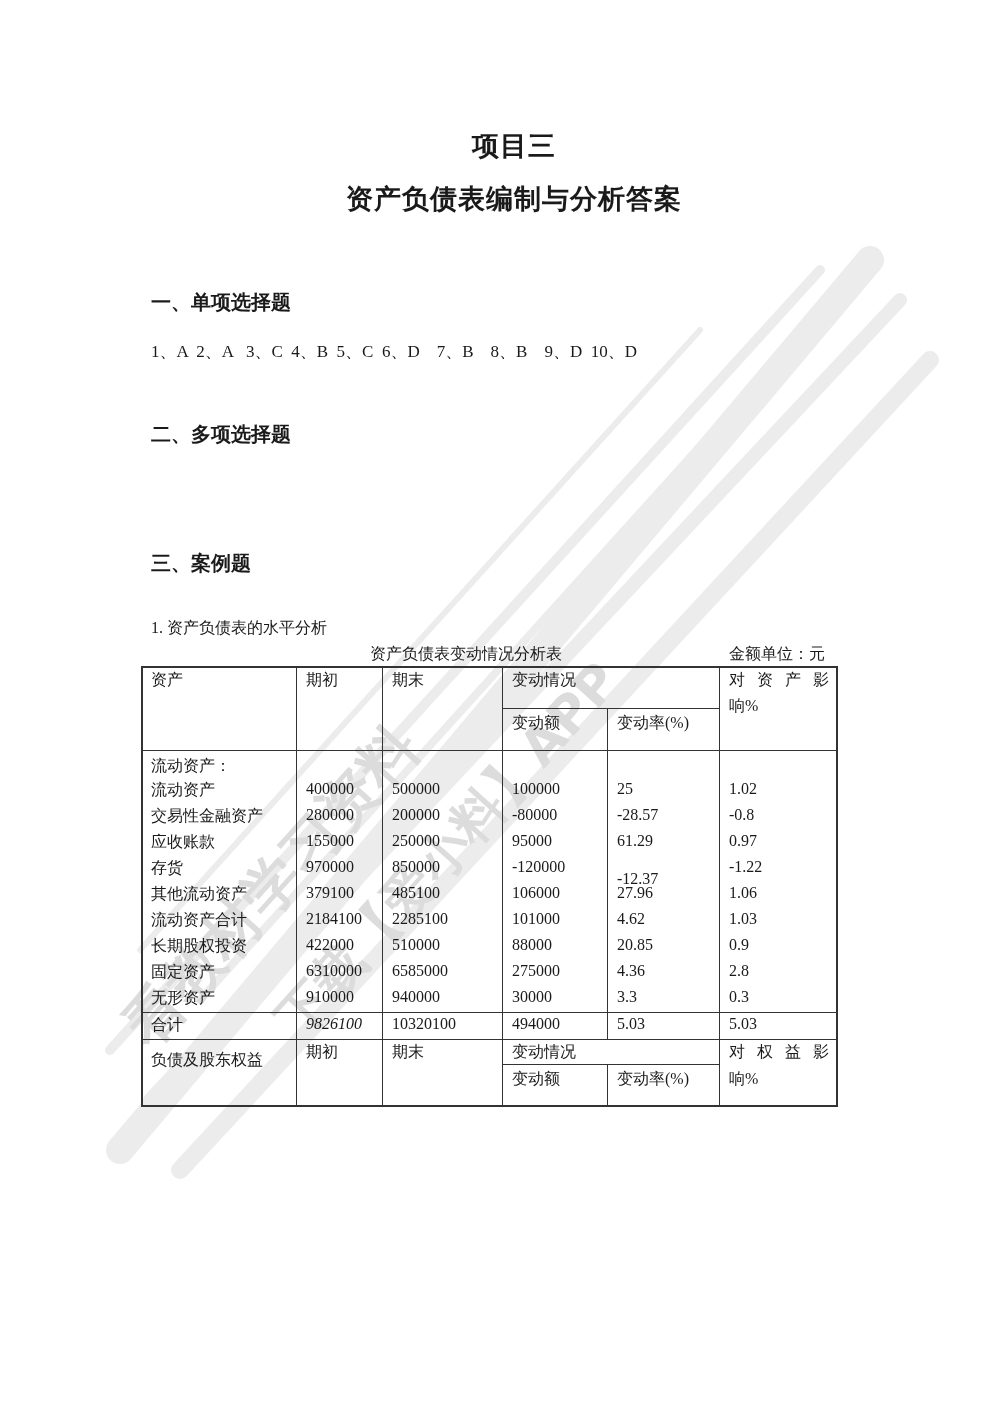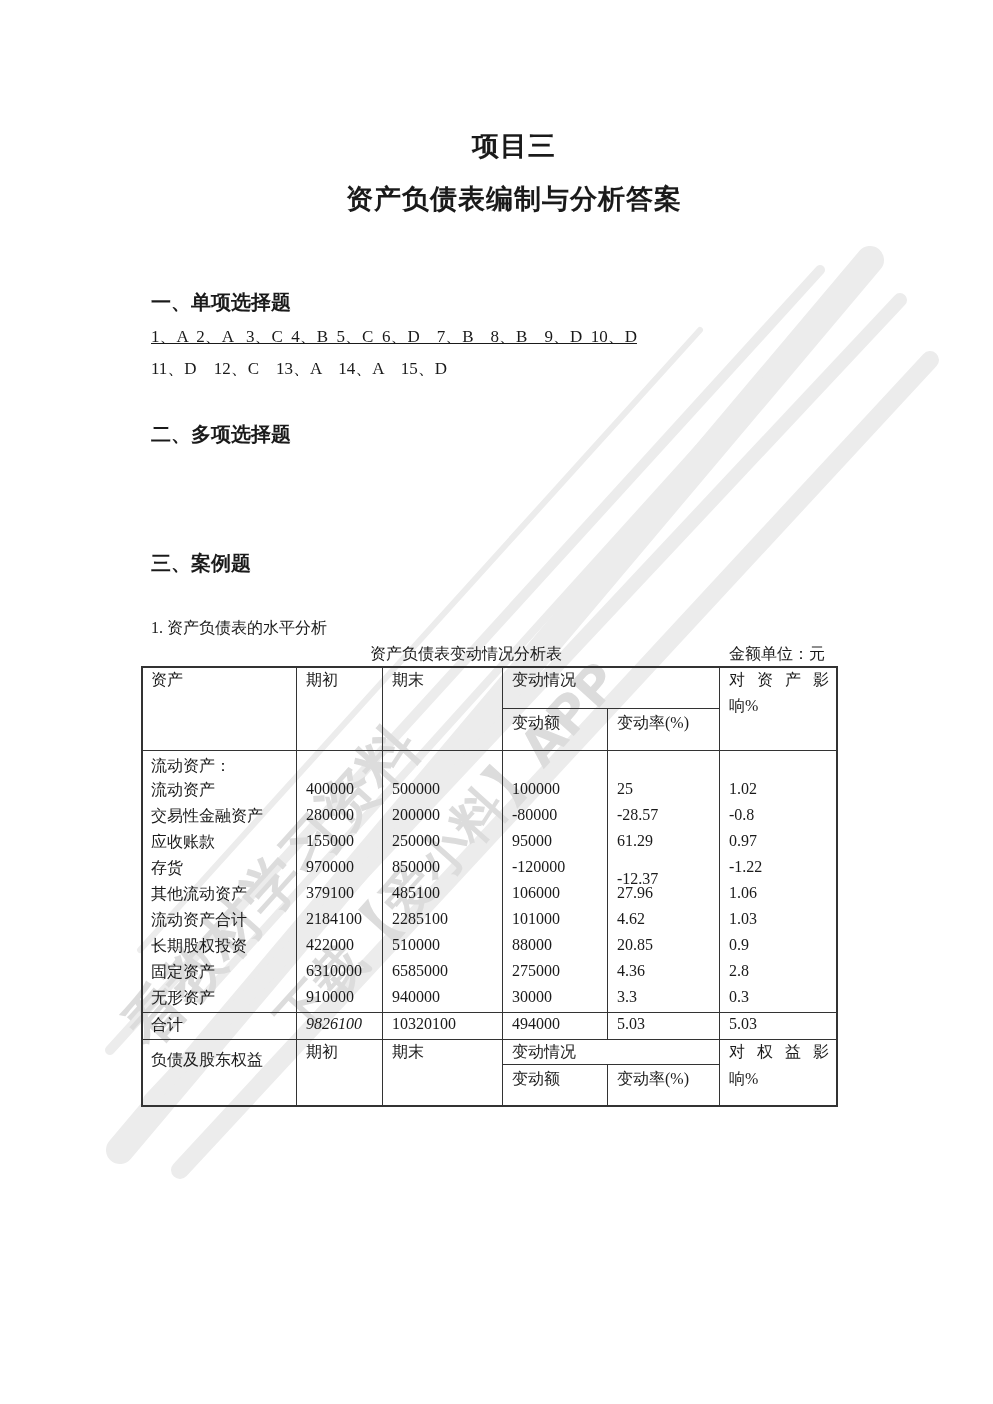--- a/index.html
+++ b/index.html
@@ -49,22 +49,21 @@
     <text x="150" y="1050" font-size="58" transform="rotate(-48 150 1050)">看教材学习资料</text>
     <text x="300" y="1040" font-size="52" transform="rotate(-48 300 1040)">下载【爱小料】APP</text>
   </g>
 </svg>
 
 <div class="content">
   <div class="title1">项目三</div>
   <div class="title2">资产负债表编制与分析答案</div>
 
   <div class="sec-head" style="top:289px;">一、单项选择题</div>
-  <div class="answers" style="top:325px;text-decoration:underline;">1、A  2、A   3、C  4、B  5、C  6、D    7、B    8、B    9、D  10、D</div>
-  <div class="answers" style="top:357px;">11、D    12、C    13、A    14、A    15、D</div>
+  <div class="answers" style="top:340px;">1、A  2、A   3、C  4、B  5、C  6、D    7、B    8、B    9、D  10、D</div>
 
   <div class="sec-head" style="top:421px;">二、多项选择题</div>
 
   <div class="sec-head" style="top:550px;">三、案例题</div>
   <div class="caption">1. 资产负债表的水平分析</div>
   <div class="tbl-title">资产负债表变动情况分析表</div>
   <div class="tbl-unit">金额单位：元</div>
 
   <div class="grid">
 

